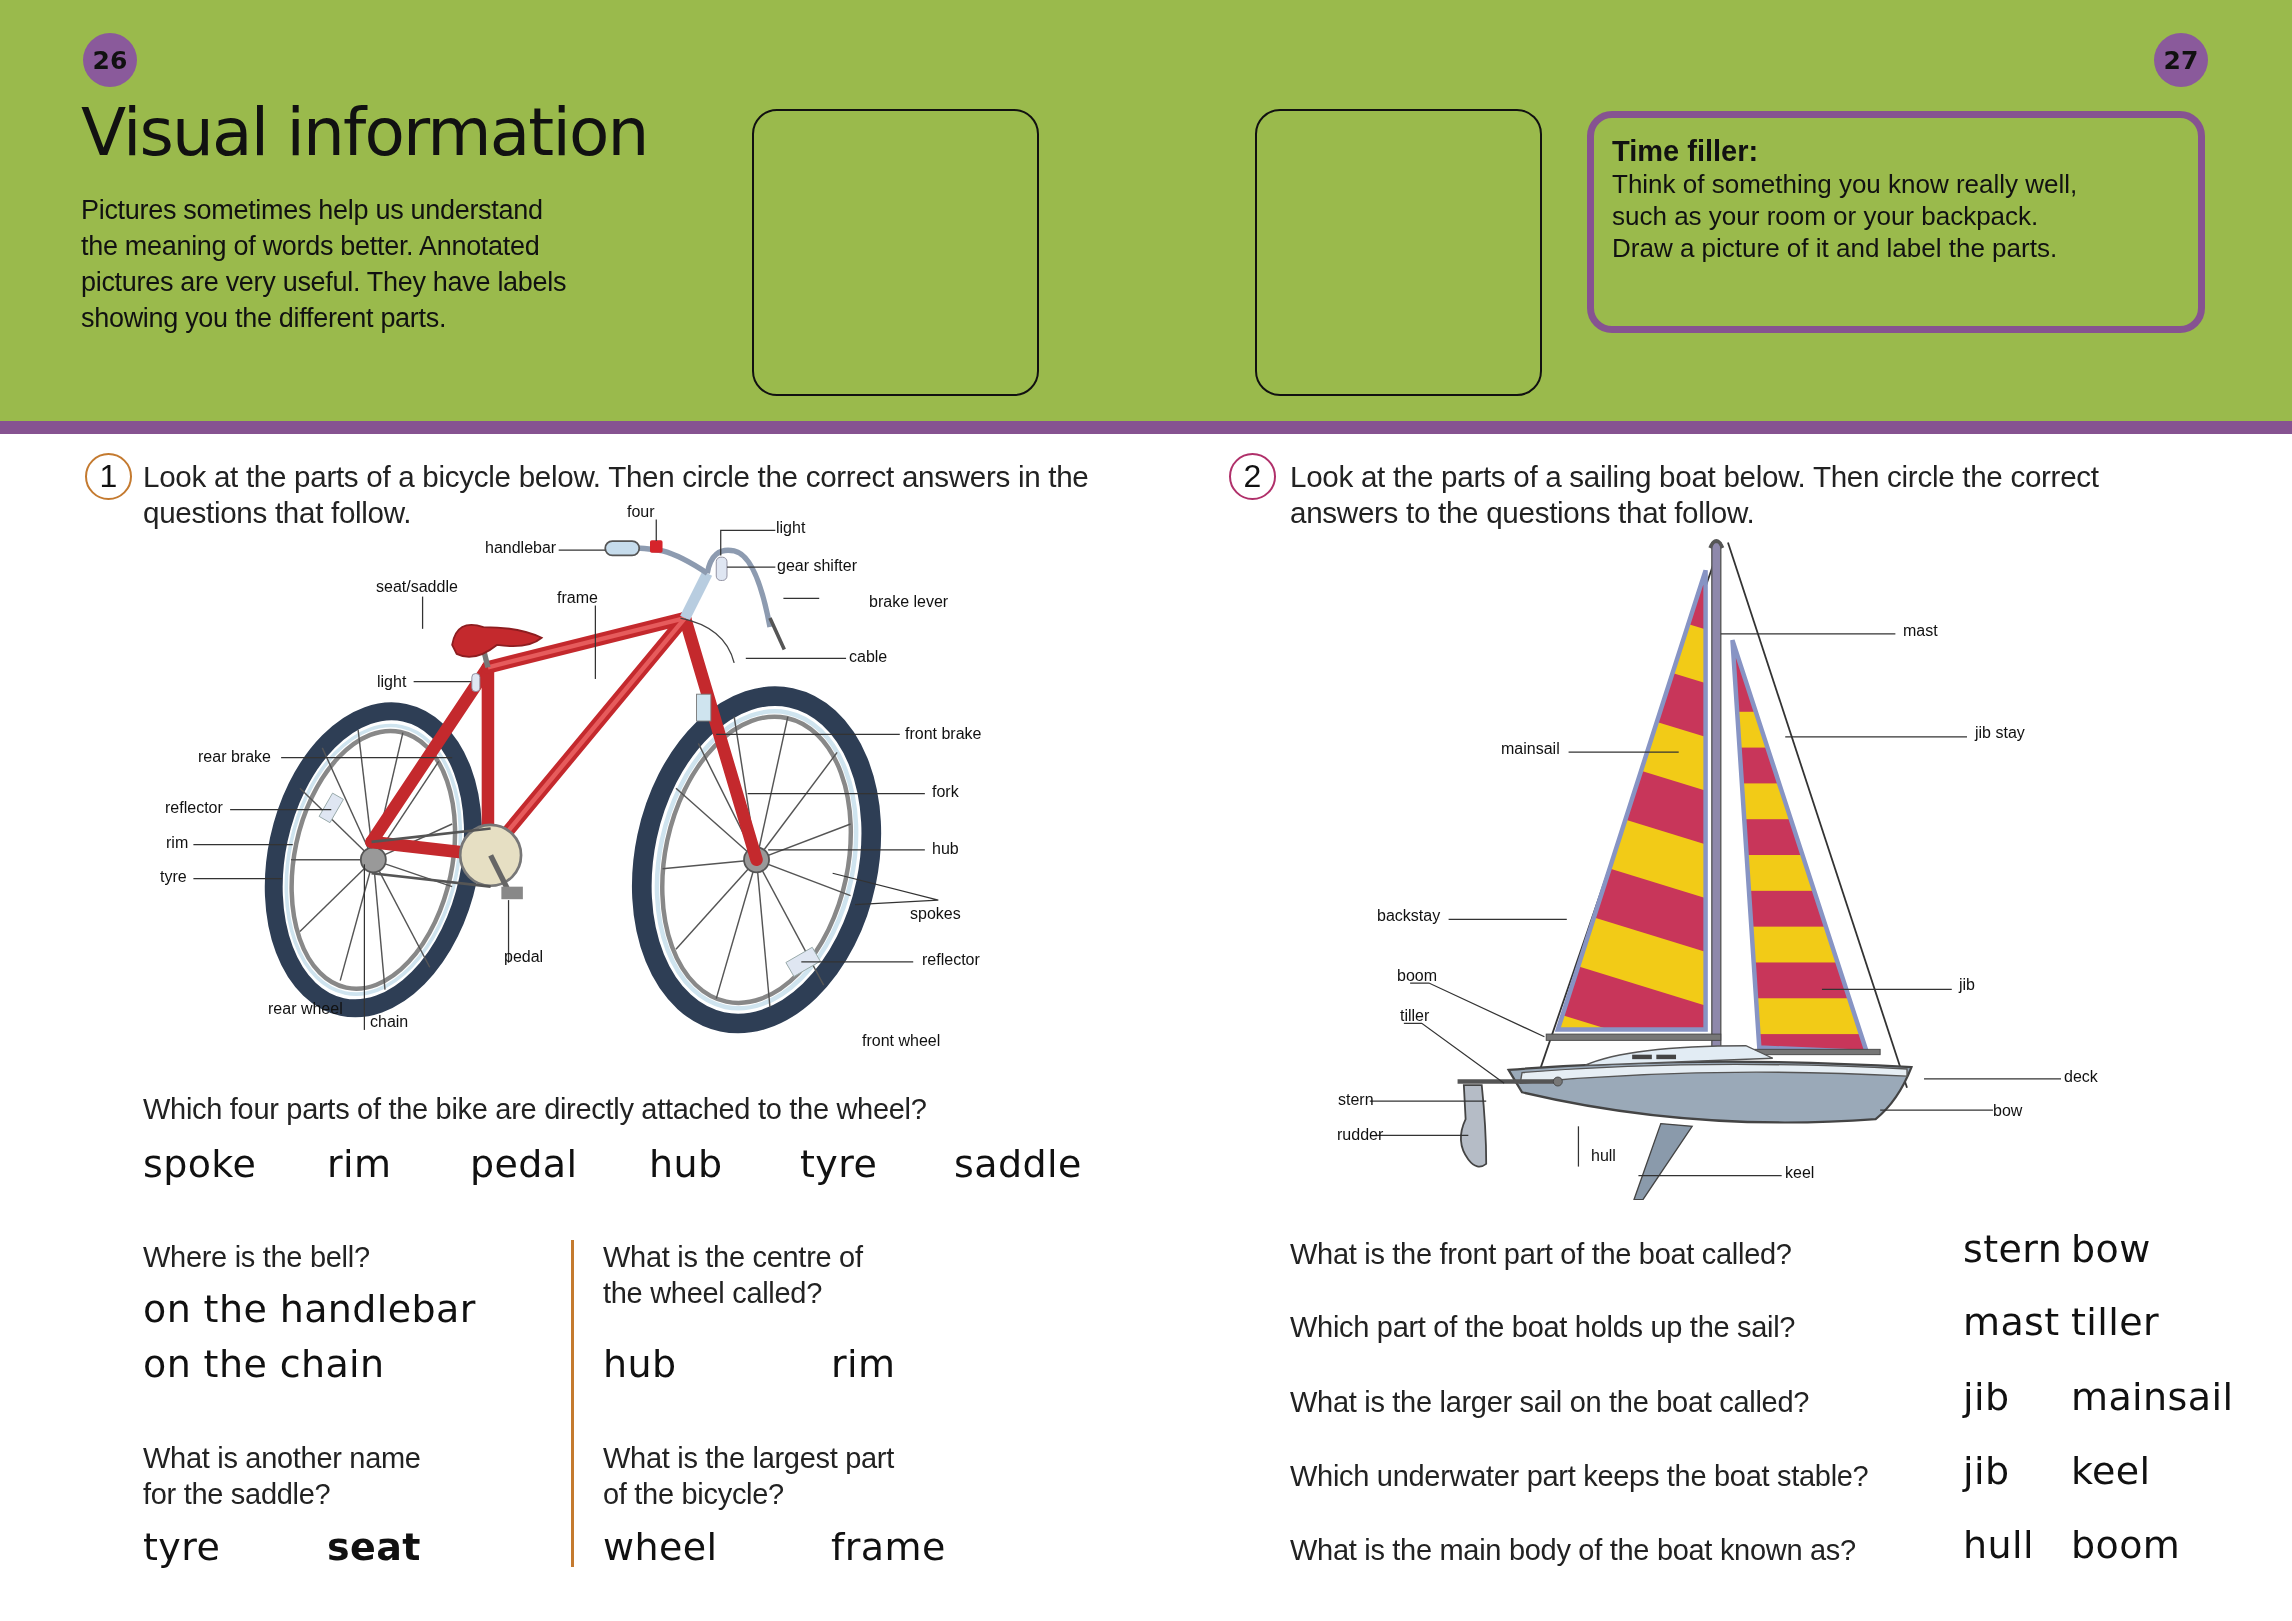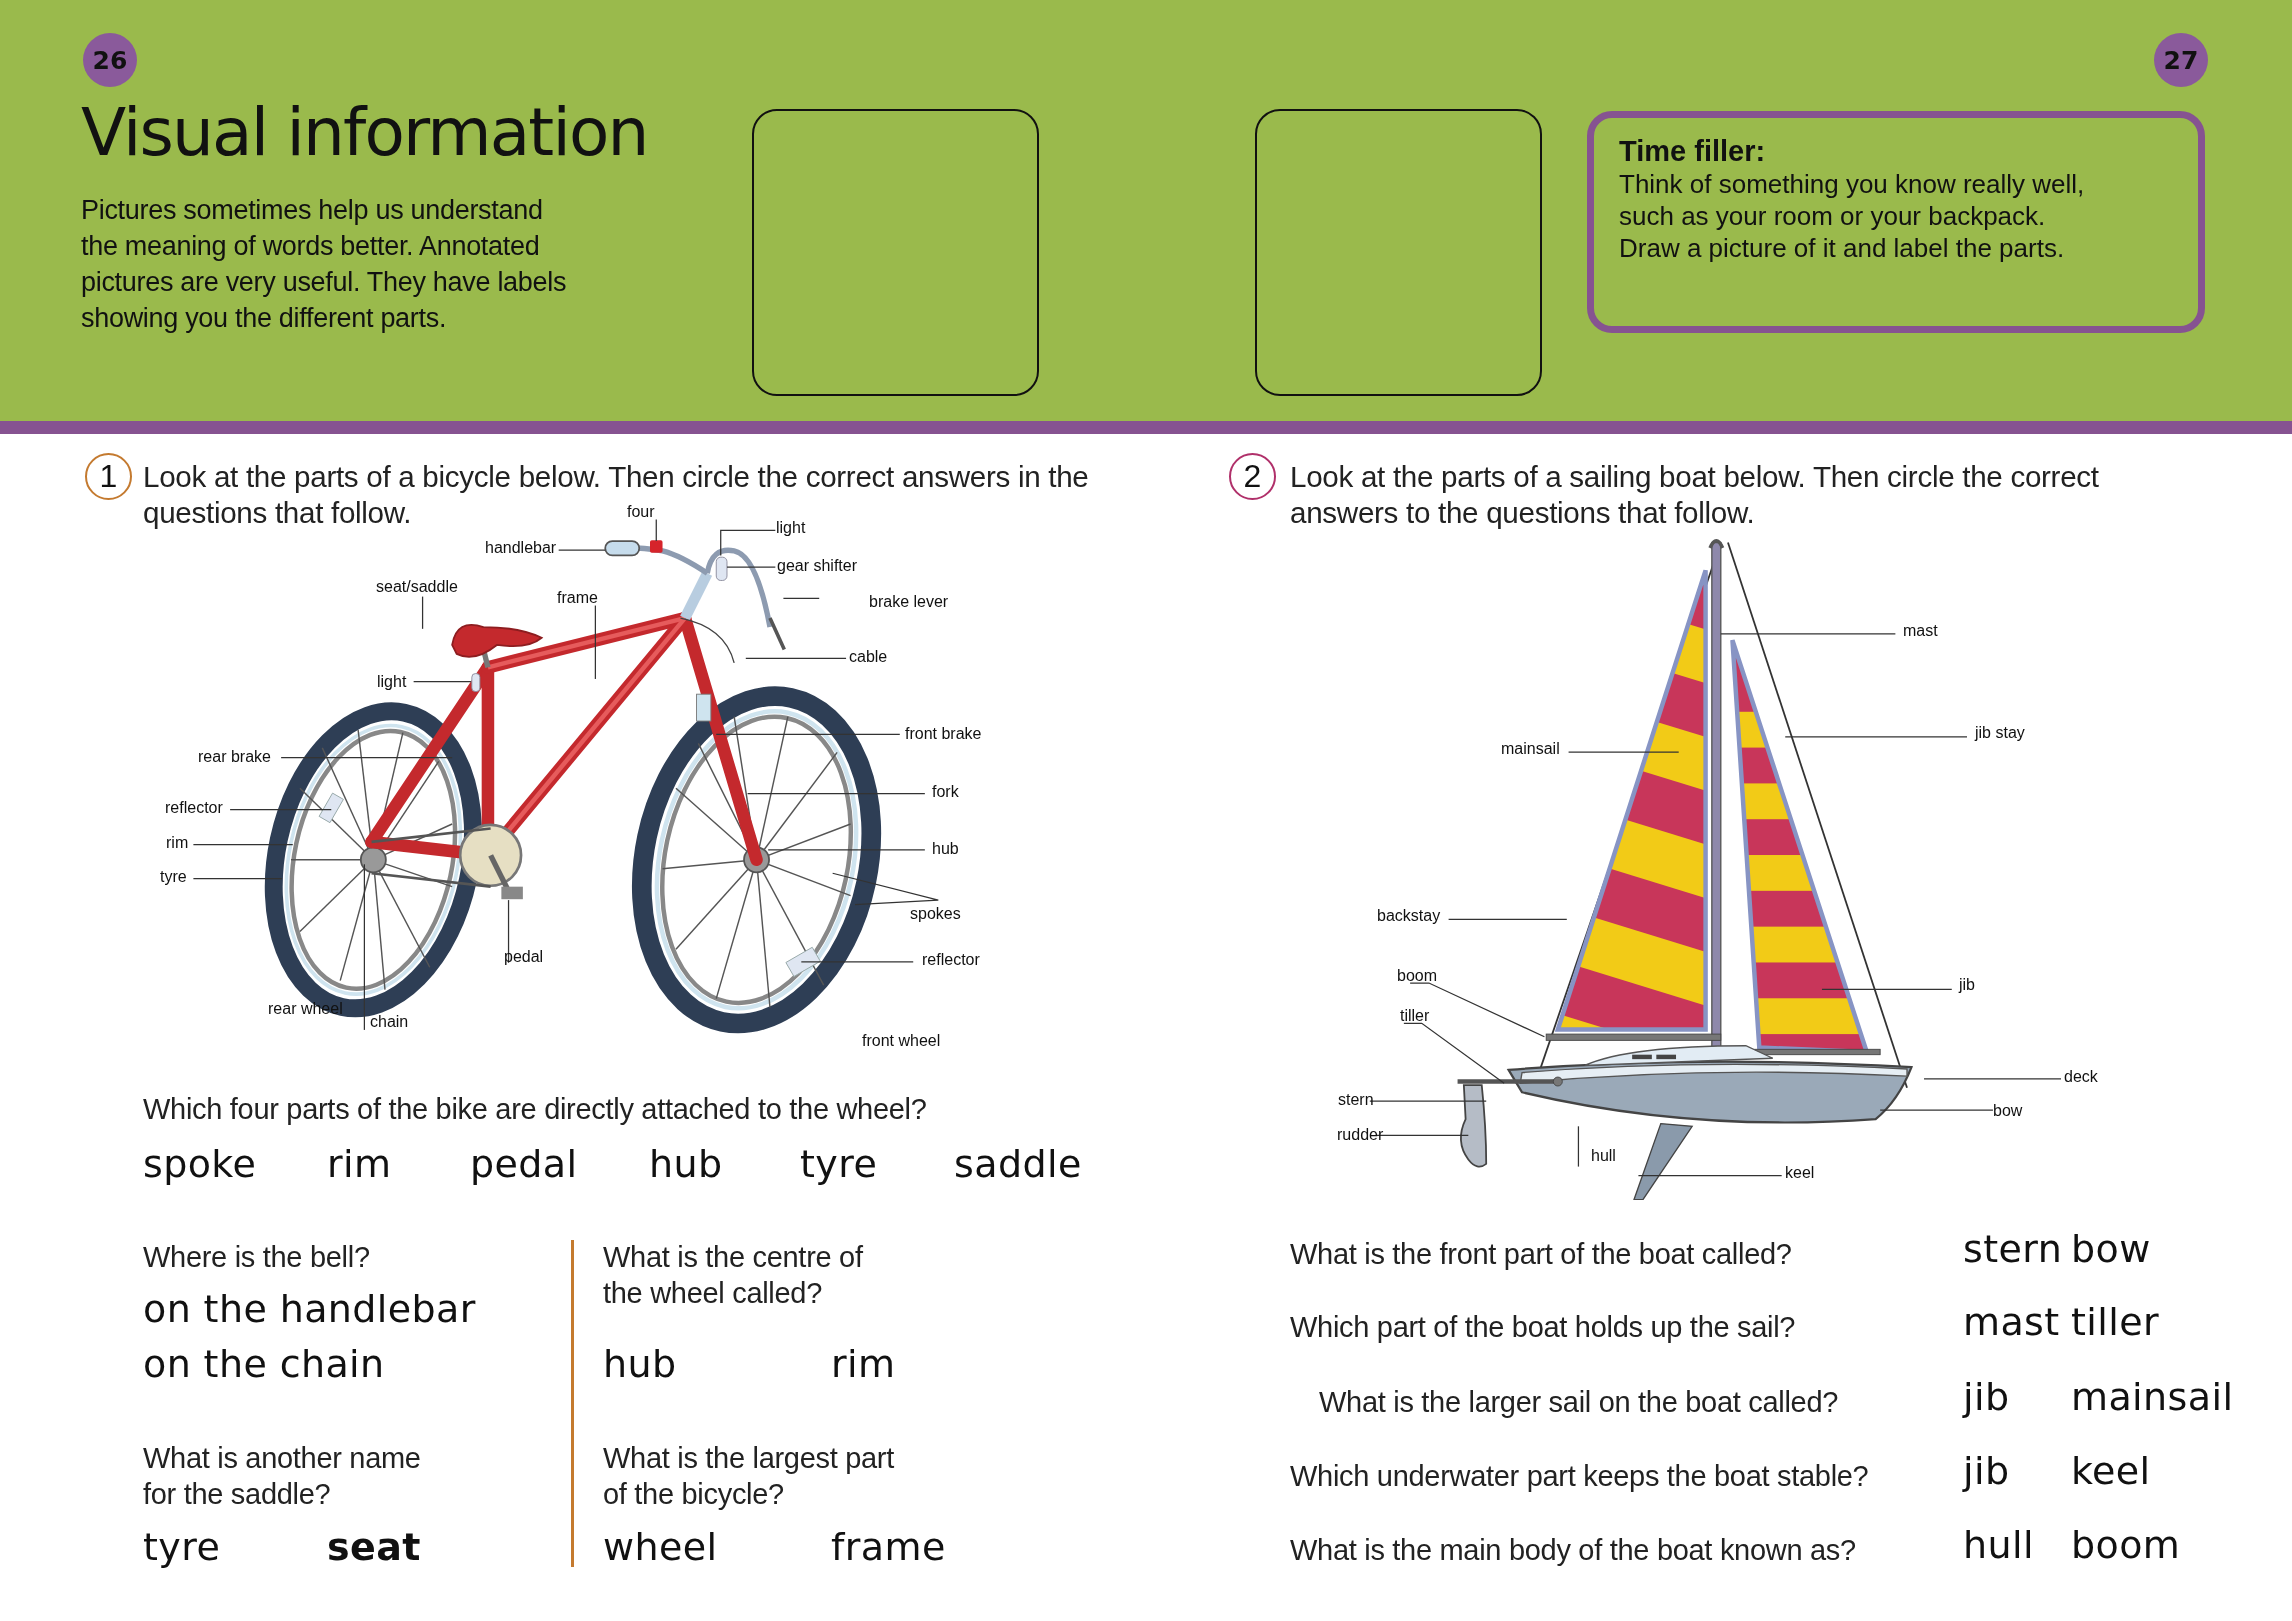--- a/index.html
+++ b/index.html
@@ -4,21 +4,21 @@
 <style>
   html,body{margin:0;padding:0;}
   body{width:2293px;height:1621px;position:relative;overflow:hidden;background:#ffffff;font-family:"DejaVu Sans",sans-serif;color:#111;}
   .abs{position:absolute;}
   .header{left:0;top:0;width:2293px;height:421px;background:#9aba4c;}
   .header-rule{left:0;top:421px;width:2293px;height:12.5px;background:#865391;}
   .pgnum{width:54px;height:54px;border-radius:50%;background:#8a5a9b;display:flex;align-items:center;justify-content:center;font-weight:bold;font-size:25px;color:#111;}
   .title{left:81px;top:100px;font-family:"DejaVu Sans",sans-serif;font-size:66px;letter-spacing:-1.8px;font-weight:normal;line-height:1;}
   .intro{left:81px;top:192px;width:537px;font-size:27px;line-height:36px;font-family:"Liberation Sans",sans-serif;letter-spacing:-0.3px;}
   .draw-box{border:2.2px solid #111;border-radius:25px;background:transparent;}
-  .filler{left:1587px;top:111px;width:618px;height:222px;border:7.2px solid #865391;border-radius:25px;box-sizing:border-box;padding:16px 25px;}
+  .filler{left:1587px;top:111px;width:618px;height:222px;border:7.2px solid #865391;border-radius:25px;box-sizing:border-box;padding:16px 18px;}
   .filler-title{font-weight:bold;font-size:29px;font-family:"Liberation Sans",sans-serif;line-height:34px;}
   .filler-text{font-size:26px;font-family:"Liberation Sans",sans-serif;line-height:32px;width:466px;}
   .qnum{width:47px;height:47px;border-radius:50%;box-sizing:border-box;display:flex;align-items:center;justify-content:center;font-size:32px;font-family:"Liberation Sans",sans-serif;}
   .instr{font-size:29.6px;line-height:36px;font-family:Liberation Sans, sans-serif;font-weight:normal;letter-spacing:-0.3px;color:#222;}
   .q{font-size:29px;font-family:"Liberation Sans",sans-serif;color:#222;line-height:36px;letter-spacing:-0.3px;}
   .ans{font-size:38px;font-family:"DejaVu Sans",sans-serif;color:#111;letter-spacing:0.4px;}
   .lbl{font-size:16px;font-family:"Liberation Sans",sans-serif;color:#111;white-space:nowrap;}
   .divider{left:571px;top:1240px;width:2.7px;height:327px;background:#c47a2f;}
 </style>
 </head>
@@ -308,21 +308,21 @@
 <div class="abs lbl" style="left:1785px;top:1164px;">keel</div>
 
 <div class="abs q" style="left:1290px;top:1236px;">What is the front part of the boat called?</div>
 <div class="abs ans" style="left:1963px;top:1227px;">stern</div>
 <div class="abs ans" style="left:2071px;top:1227px;">bow</div>
 
 <div class="abs q" style="left:1290px;top:1309px;">Which part of the boat holds up the sail?</div>
 <div class="abs ans" style="left:1963px;top:1300px;">mast</div>
 <div class="abs ans" style="left:2071px;top:1300px;">tiller</div>
 
-<div class="abs q" style="left:1290px;top:1384px;margin-left:29px;">What is the larger sail on the boat called?</div>
+<div class="abs q" style="left:1290px;top:1384px;">What is the larger sail on the boat called?</div>
 <div class="abs ans" style="left:1963px;top:1375px;">jib</div>
 <div class="abs ans" style="left:2071px;top:1375px;">mainsail</div>
 
 <div class="abs q" style="left:1290px;top:1458px;">Which underwater part keeps the boat stable?</div>
 <div class="abs ans" style="left:1963px;top:1449px;">jib</div>
 <div class="abs ans" style="left:2071px;top:1449px;">keel</div>
 
 <div class="abs q" style="left:1290px;top:1532px;">What is the main body of the boat known as?</div>
 <div class="abs ans" style="left:1963px;top:1523px;">hull</div>
 <div class="abs ans" style="left:2071px;top:1523px;">boom</div>

